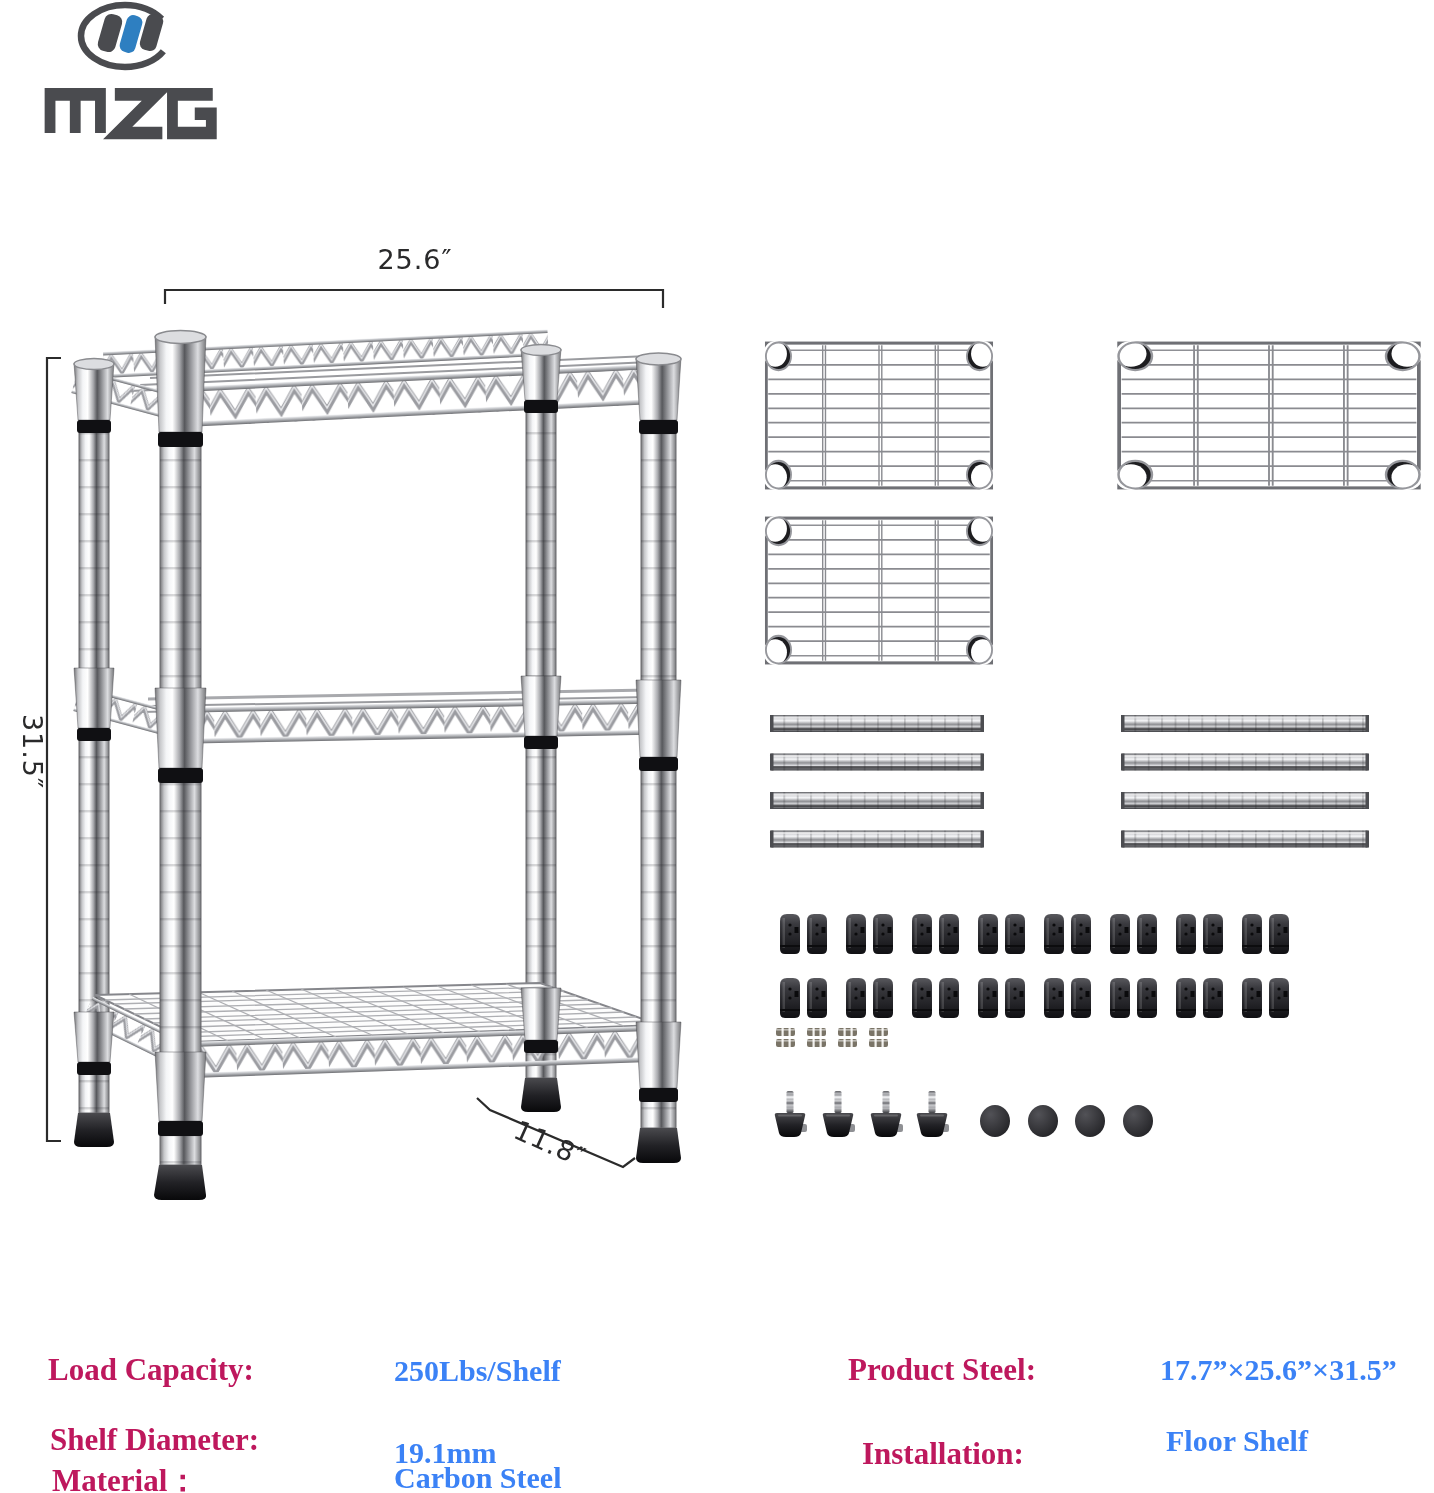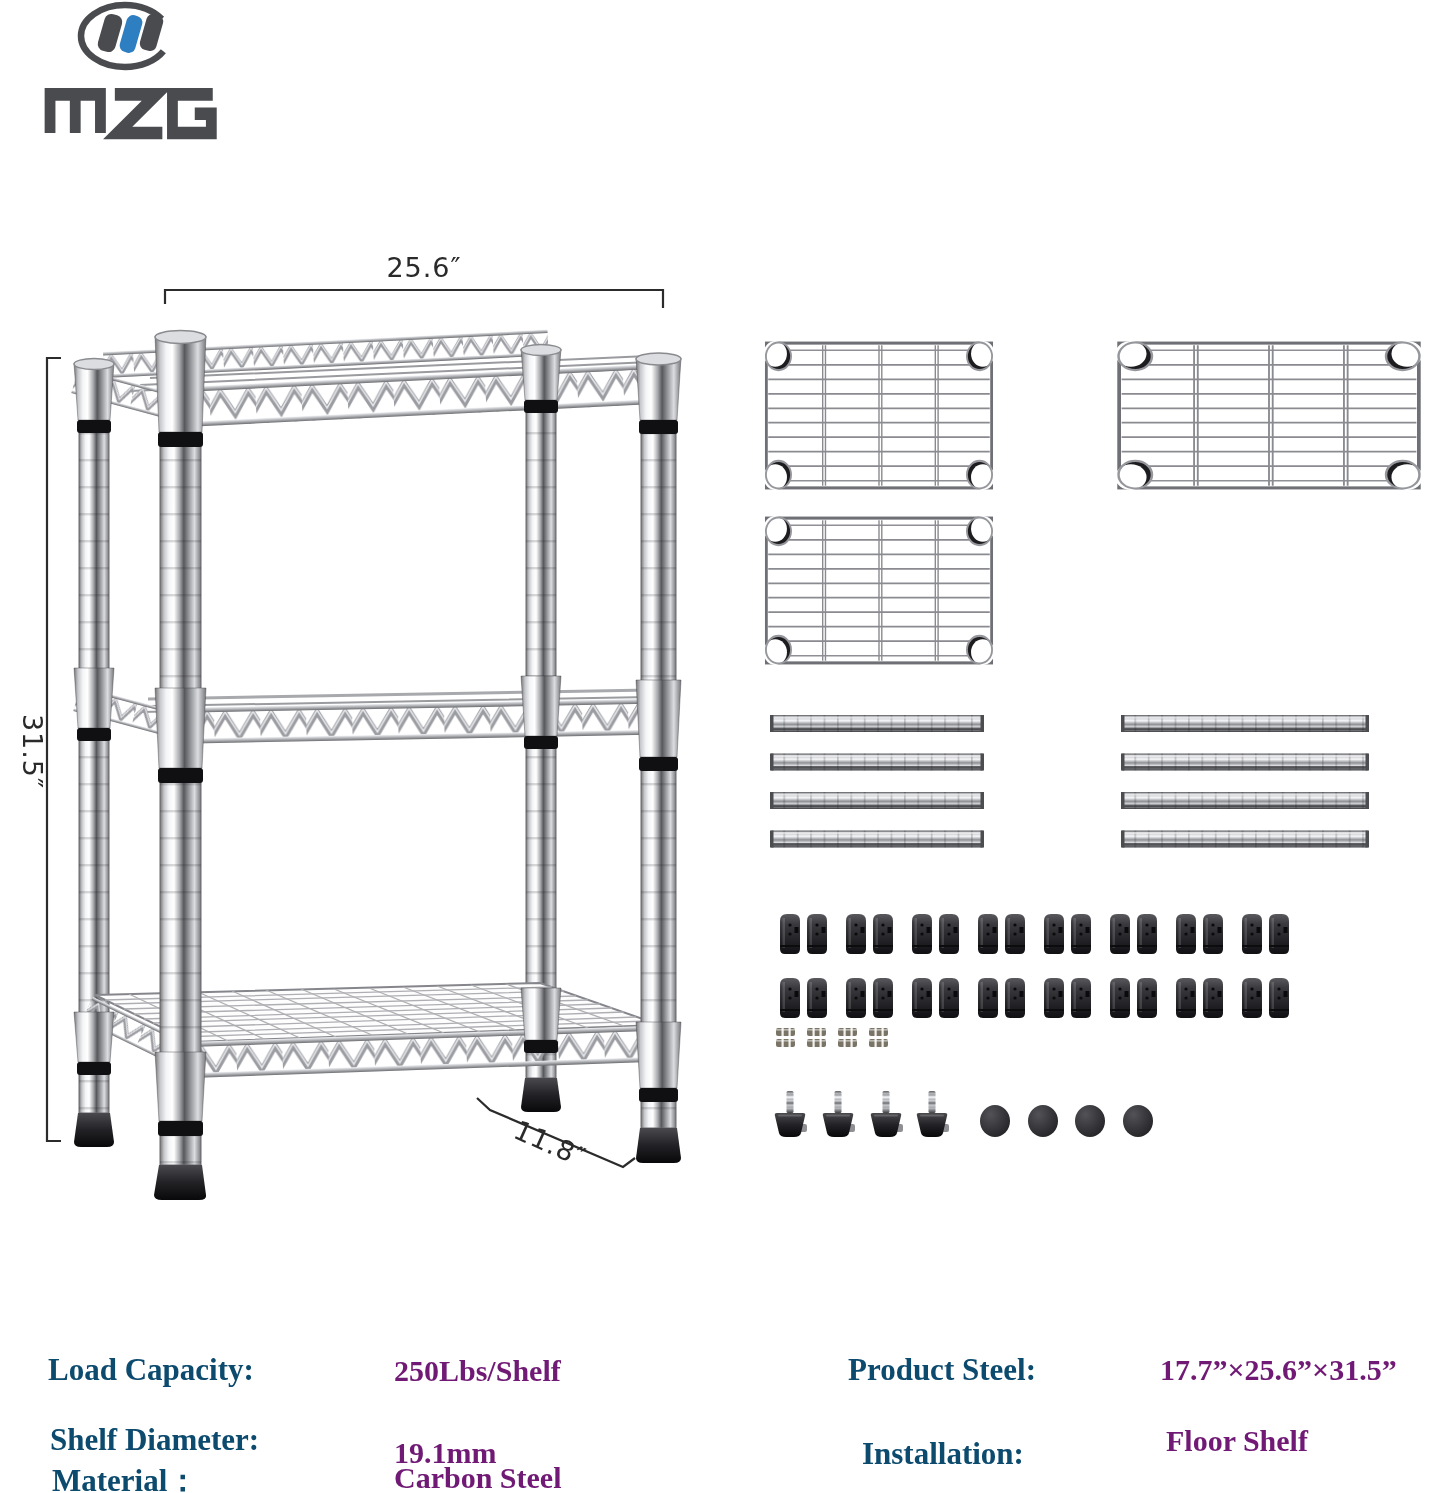--- a/index.html
+++ b/index.html
@@ -1,27 +1,27 @@
 <!DOCTYPE html>
 <html><head>
 <meta charset="utf-8">
 <style>
   html,body{margin:0;padding:0;background:#ffffff;}
   .canvas{position:relative;width:1434px;height:1493px;background:#ffffff;overflow:hidden;
           font-family:"Liberation Sans",sans-serif;}
   .art{position:absolute;left:0;top:0;}
   .dim{position:absolute;font-family:"DejaVu Sans",sans-serif;font-size:27px;color:#2a2a2b;
        letter-spacing:1px;text-align:center;}
-  .dim-w{left:379px;top:244px;width:90px;margin-top:8px;}
+  .dim-w{left:370px;top:244px;width:90px;}
   .dim-h{left:-14px;top:736px;width:92px;transform:rotate(90deg);}
   .dim-d{left:506px;top:1128px;width:88px;transform:rotate(24deg);}
   .slabel{position:absolute;font-family:"Liberation Serif",serif;font-weight:bold;
-          font-size:31px;color:#0c4a6e;white-space:nowrap;text-align:right;}
+          font-size:31px;color:#be185d;white-space:nowrap;text-align:right;}
   .svalue{position:absolute;font-family:"Liberation Serif",serif;font-weight:bold;
-          font-size:30px;color:#701a75;white-space:nowrap;}
+          font-size:30px;color:#3b82f6;white-space:nowrap;}
 </style>
 </head>
 <body>
 
 <div class="canvas">
 
 <svg class="art" width="1434" height="1493" viewBox="0 0 1434 1493">
   <defs>
     <linearGradient id="post" x1="0" y1="0" x2="1" y2="0">
       <stop offset="0" stop-color="#747477"></stop>

